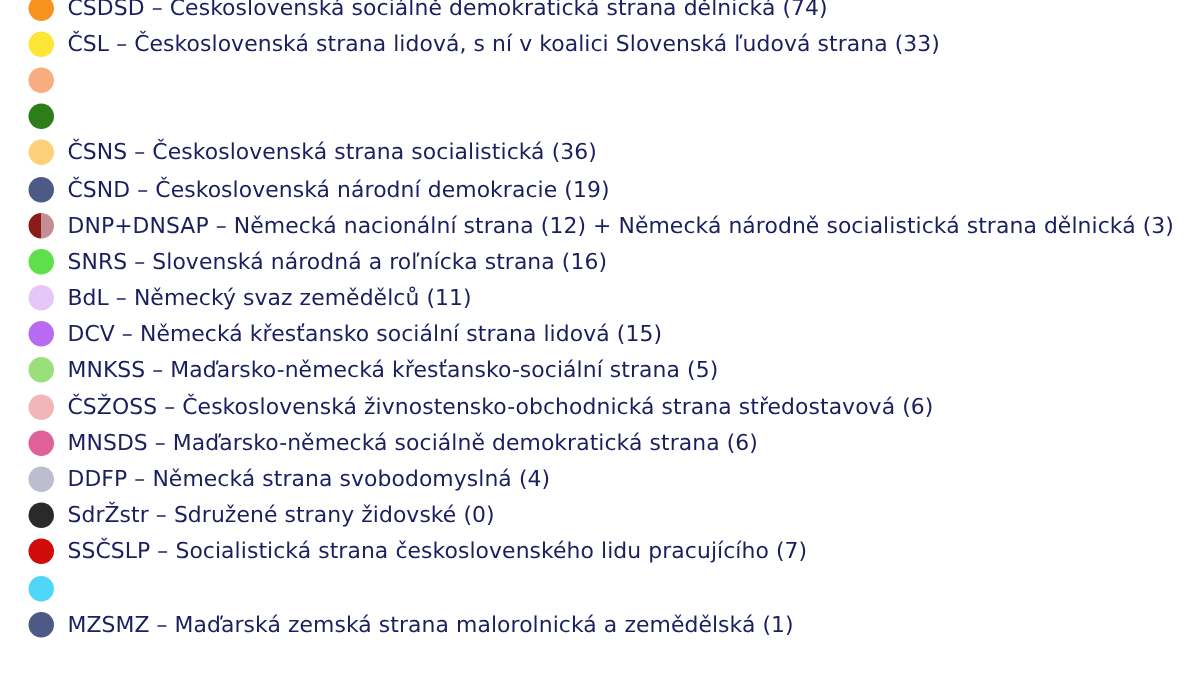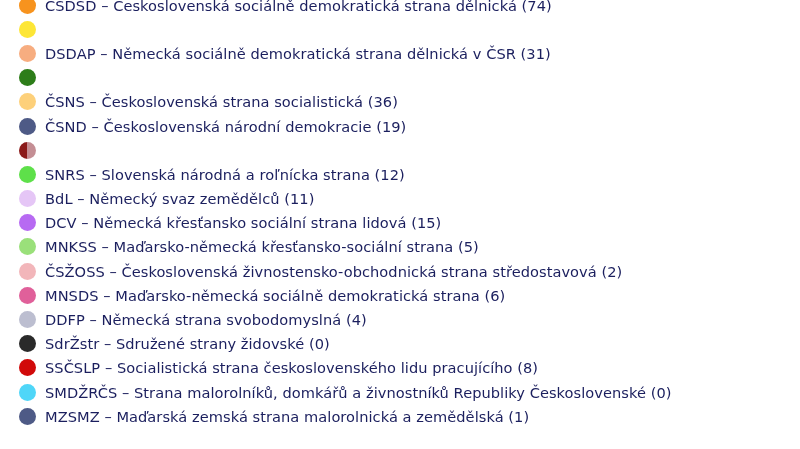--- a/index.html
+++ b/index.html
@@ -41,76 +41,76 @@
 </head>
 <body>
 
 <div class="legend">
   <div class="legend-item">
     <span class="dot" style="background: rgb(247, 147, 30);"></span>
     <span class="label">ČSDSD – Československá sociálně demokratická strana dělnická (74)</span>
   </div>
   <div class="legend-item">
     <span class="dot" style="background: rgb(253, 230, 54);"></span>
+    <span class="label">ČSL – Československá strana lidová, s ní v koalici Slovenská ľudová strana (33)</span>
   </div>
   <div class="legend-item">
     <span class="dot" style="background: rgb(247, 173, 128);"></span>
-    <span class="label">DSDAP – Německá sociálně demokratická strana dělnická v ČSR (31)</span>
   </div>
   <div class="legend-item">
     <span class="dot" style="background: rgb(45, 125, 25);"></span>
   </div>
   <div class="legend-item">
     <span class="dot" style="background: rgb(253, 208, 122);"></span>
     <span class="label">ČSNS – Československá strana socialistická (36)</span>
   </div>
   <div class="legend-item">
     <span class="dot" style="background: rgb(78, 90, 134);"></span>
     <span class="label">ČSND – Československá národní demokracie (19)</span>
   </div>
   <div class="legend-item">
     <span class="dot" style="background: linear-gradient(to right, rgb(139, 26, 26) 50%, rgb(196, 142, 148) 50%);"></span>
+    <span class="label">DNP+DNSAP – Německá nacionální strana (12) + Německá národně socialistická strana dělnická (3)</span>
   </div>
   <div class="legend-item">
     <span class="dot" style="background: rgb(94, 224, 74);"></span>
-    <span class="label">SNRS – Slovenská národná a roľnícka strana (12)</span>
+    <span class="label">SNRS – Slovenská národná a roľnícka strana (16)</span>
   </div>
   <div class="legend-item">
     <span class="dot" style="background: rgb(229, 198, 246);"></span>
     <span class="label">BdL – Německý svaz zemědělců (11)</span>
   </div>
   <div class="legend-item">
     <span class="dot" style="background: rgb(183, 106, 242);"></span>
     <span class="label">DCV – Německá křesťansko sociální strana lidová (15)</span>
   </div>
   <div class="legend-item">
     <span class="dot" style="background: rgb(154, 224, 122);"></span>
     <span class="label">MNKSS – Maďarsko-německá křesťansko-sociální strana (5)</span>
   </div>
   <div class="legend-item">
     <span class="dot" style="background: rgb(242, 182, 186);"></span>
-    <span class="label">ČSŽOSS – Československá živnostensko-obchodnická strana středostavová (2)</span>
+    <span class="label">ČSŽOSS – Československá živnostensko-obchodnická strana středostavová (6)</span>
   </div>
   <div class="legend-item">
     <span class="dot" style="background: rgb(224, 96, 154);"></span>
     <span class="label">MNSDS – Maďarsko-německá sociálně demokratická strana (6)</span>
   </div>
   <div class="legend-item">
     <span class="dot" style="background: rgb(188, 190, 208);"></span>
     <span class="label">DDFP – Německá strana svobodomyslná (4)</span>
   </div>
   <div class="legend-item">
     <span class="dot" style="background: rgb(42, 42, 42);"></span>
     <span class="label">SdrŽstr – Sdružené strany židovské (0)</span>
   </div>
   <div class="legend-item">
     <span class="dot" style="background: rgb(209, 10, 10);"></span>
-    <span class="label">SSČSLP – Socialistická strana československého lidu pracujícího (8)</span>
+    <span class="label">SSČSLP – Socialistická strana československého lidu pracujícího (7)</span>
   </div>
   <div class="legend-item">
     <span class="dot" style="background: rgb(79, 214, 248);"></span>
-    <span class="label">SMDŽRČS – Strana malorolníků, domkářů a živnostníků Republiky Československé (0)</span>
   </div>
   <div class="legend-item">
     <span class="dot" style="background: rgb(78, 90, 134);"></span>
     <span class="label">MZSMZ – Maďarská zemská strana malorolnická a zemědělská (1)</span>
   </div>
 </div>
 
 </body></html>

